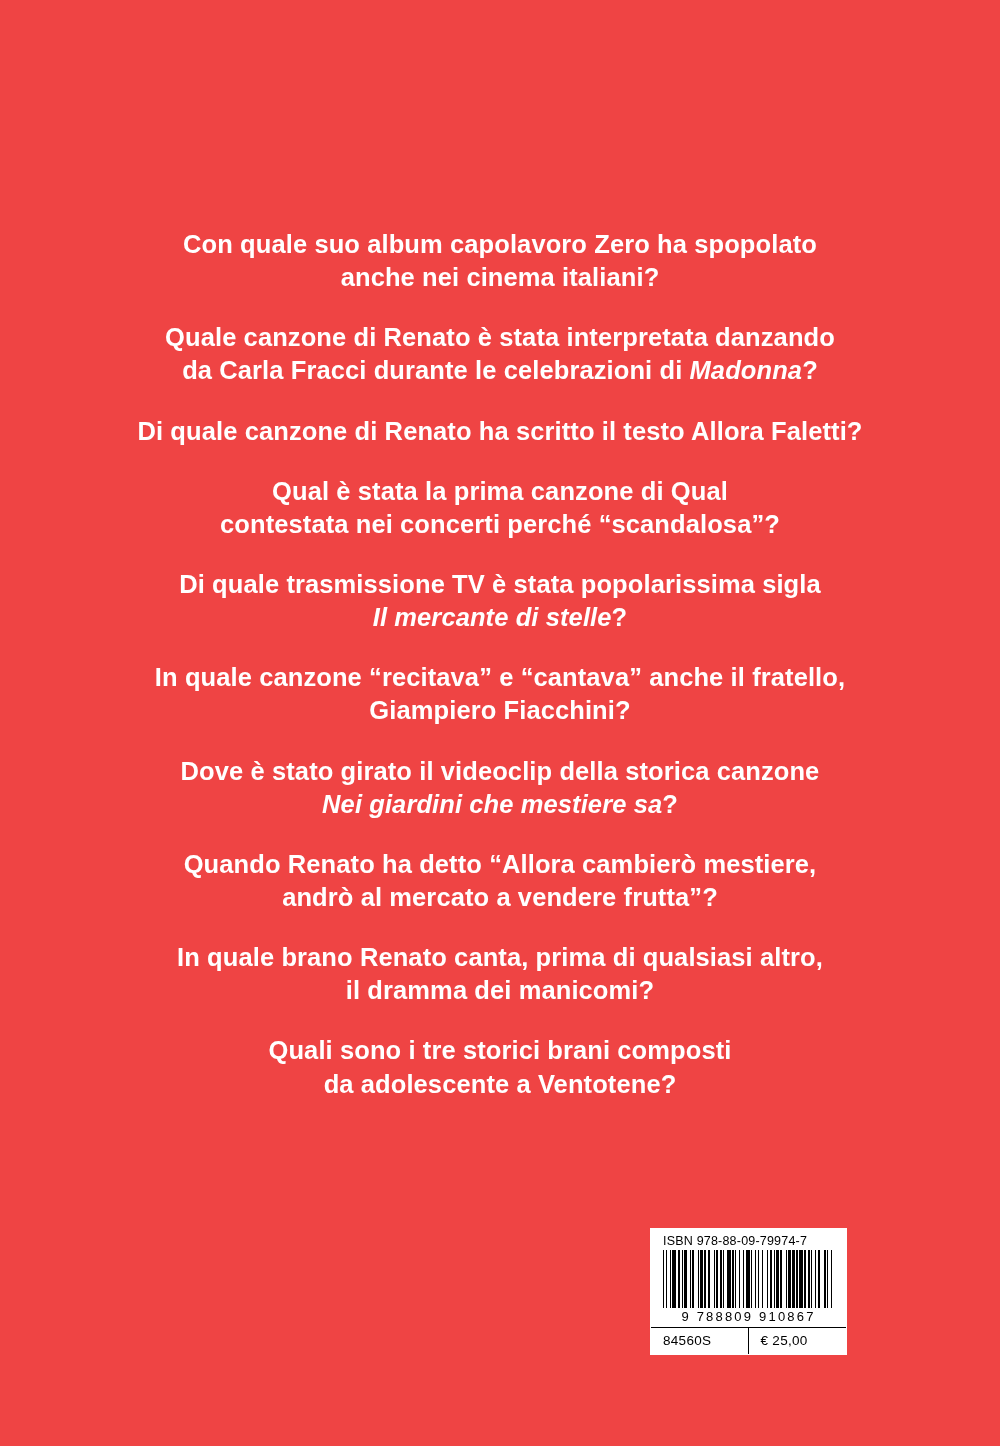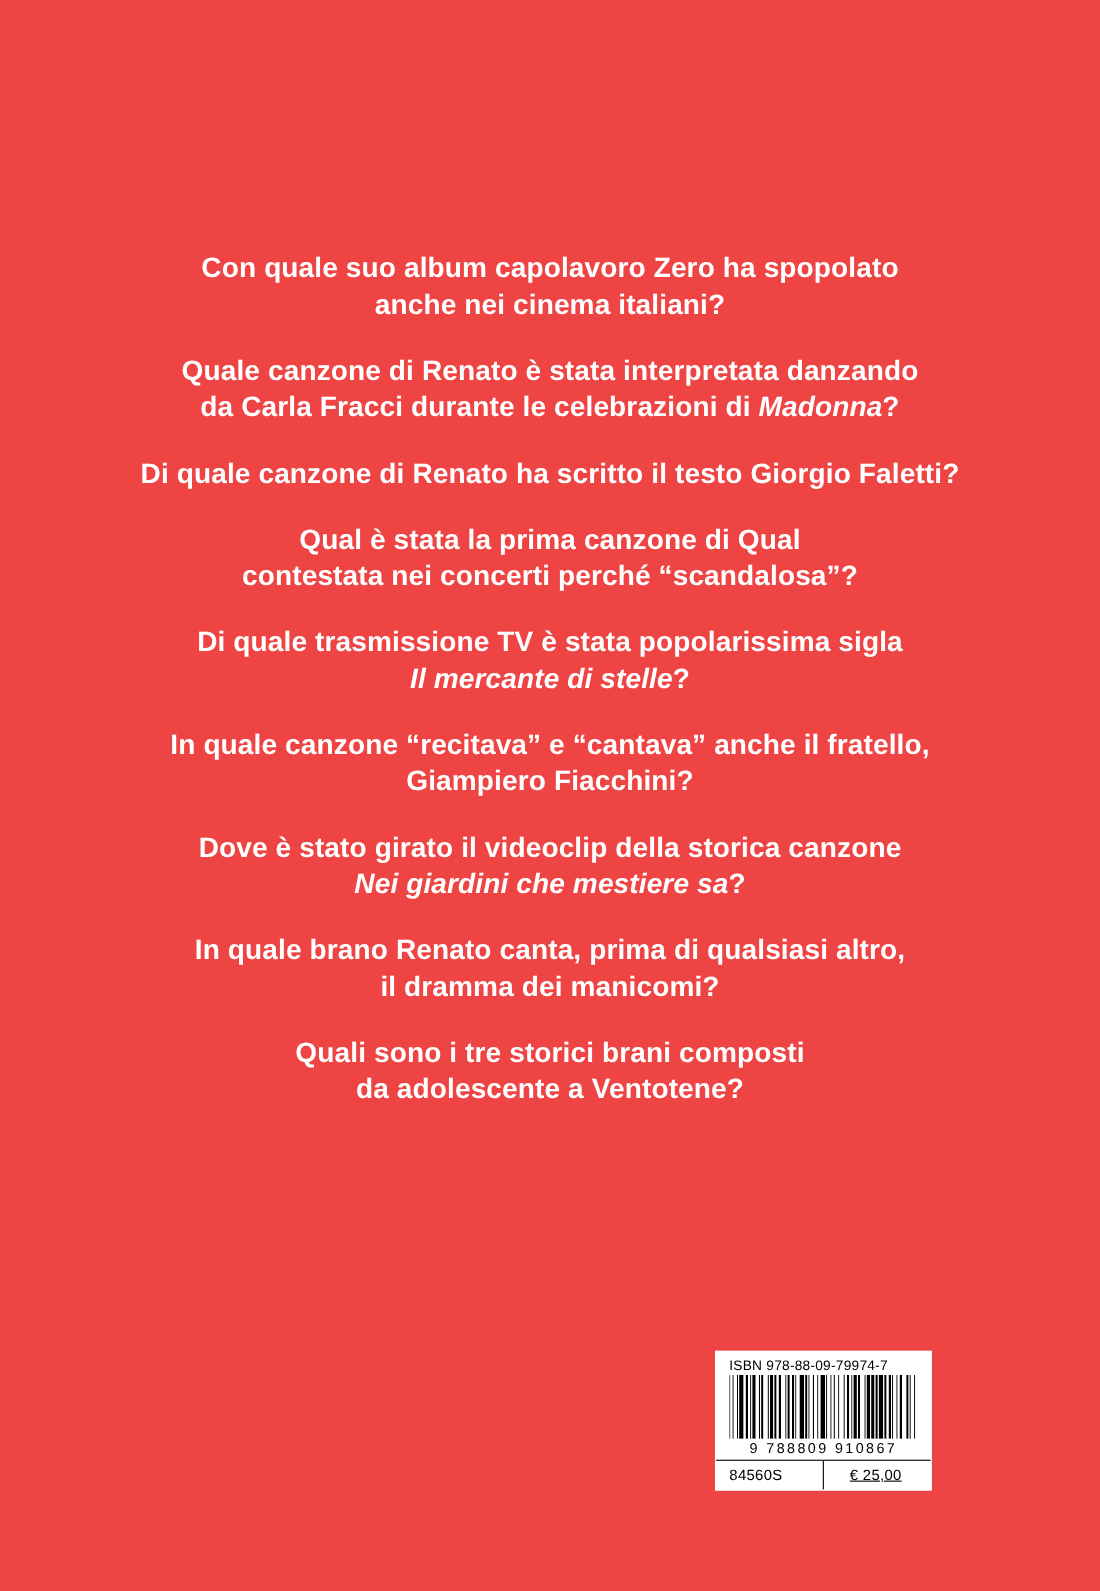--- a/index.html
+++ b/index.html
@@ -89,45 +89,46 @@
   }
   .price-row .code {
     flex: 0 0 50%;
     padding: 5px 0 6px 12px;
     box-sizing: border-box;
     border-right: 1.5px solid #000;
     letter-spacing: 0.3px;
   }
   .price-row .price {
     flex: 1;
-    padding: 5px 0 6px 24px;
+    padding: 5px 0 6px 12px;
     box-sizing: border-box;
     letter-spacing: 0.3px;
-    text-decoration: underline;
   }
 </style>
 </head>
 <body>
 
 <div class="page">
 
   <div class="questions">
     <p class="q">Con quale suo album capolavoro Zero ha spopolato
 anche nei cinema italiani?</p>
     <p class="q">Quale canzone di Renato è stata interpretata danzando
 da Carla Fracci durante le celebrazioni di <em>Madonna</em>?</p>
-    <p class="q">Di quale canzone di Renato ha scritto il testo Giorgio Faletti?</p>
+    <p class="q">Di quale canzone di Renato ha scritto il testo Allora Faletti?</p>
     <p class="q">Qual è stata la prima canzone di Qual
 contestata nei concerti perché “scandalosa”?</p>
     <p class="q">Di quale trasmissione TV è stata popolarissima sigla
 <em>Il mercante di stelle</em>?</p>
     <p class="q">In quale canzone “recitava” e “cantava” anche il fratello,
 Giampiero Fiacchini?</p>
     <p class="q">Dove è stato girato il videoclip della storica canzone
 <em>Nei giardini che mestiere sa</em>?</p>
+    <p class="q">Quando Renato ha detto “Allora cambierò mestiere,
+andrò al mercato a vendere frutta”?</p>
     <p class="q">In quale brano Renato canta, prima di qualsiasi altro,
 il dramma dei manicomi?</p>
     <p class="q">Quali sono i tre storici brani composti
 da adolescente a Ventotene?</p>
   </div>
 
   <div class="isbn-block">
     <div class="isbn-text">ISBN 978-88-09-79974-7</div>
     <div class="barcode" id="barcode">
         <i style="width: 1.45px;"></i>

